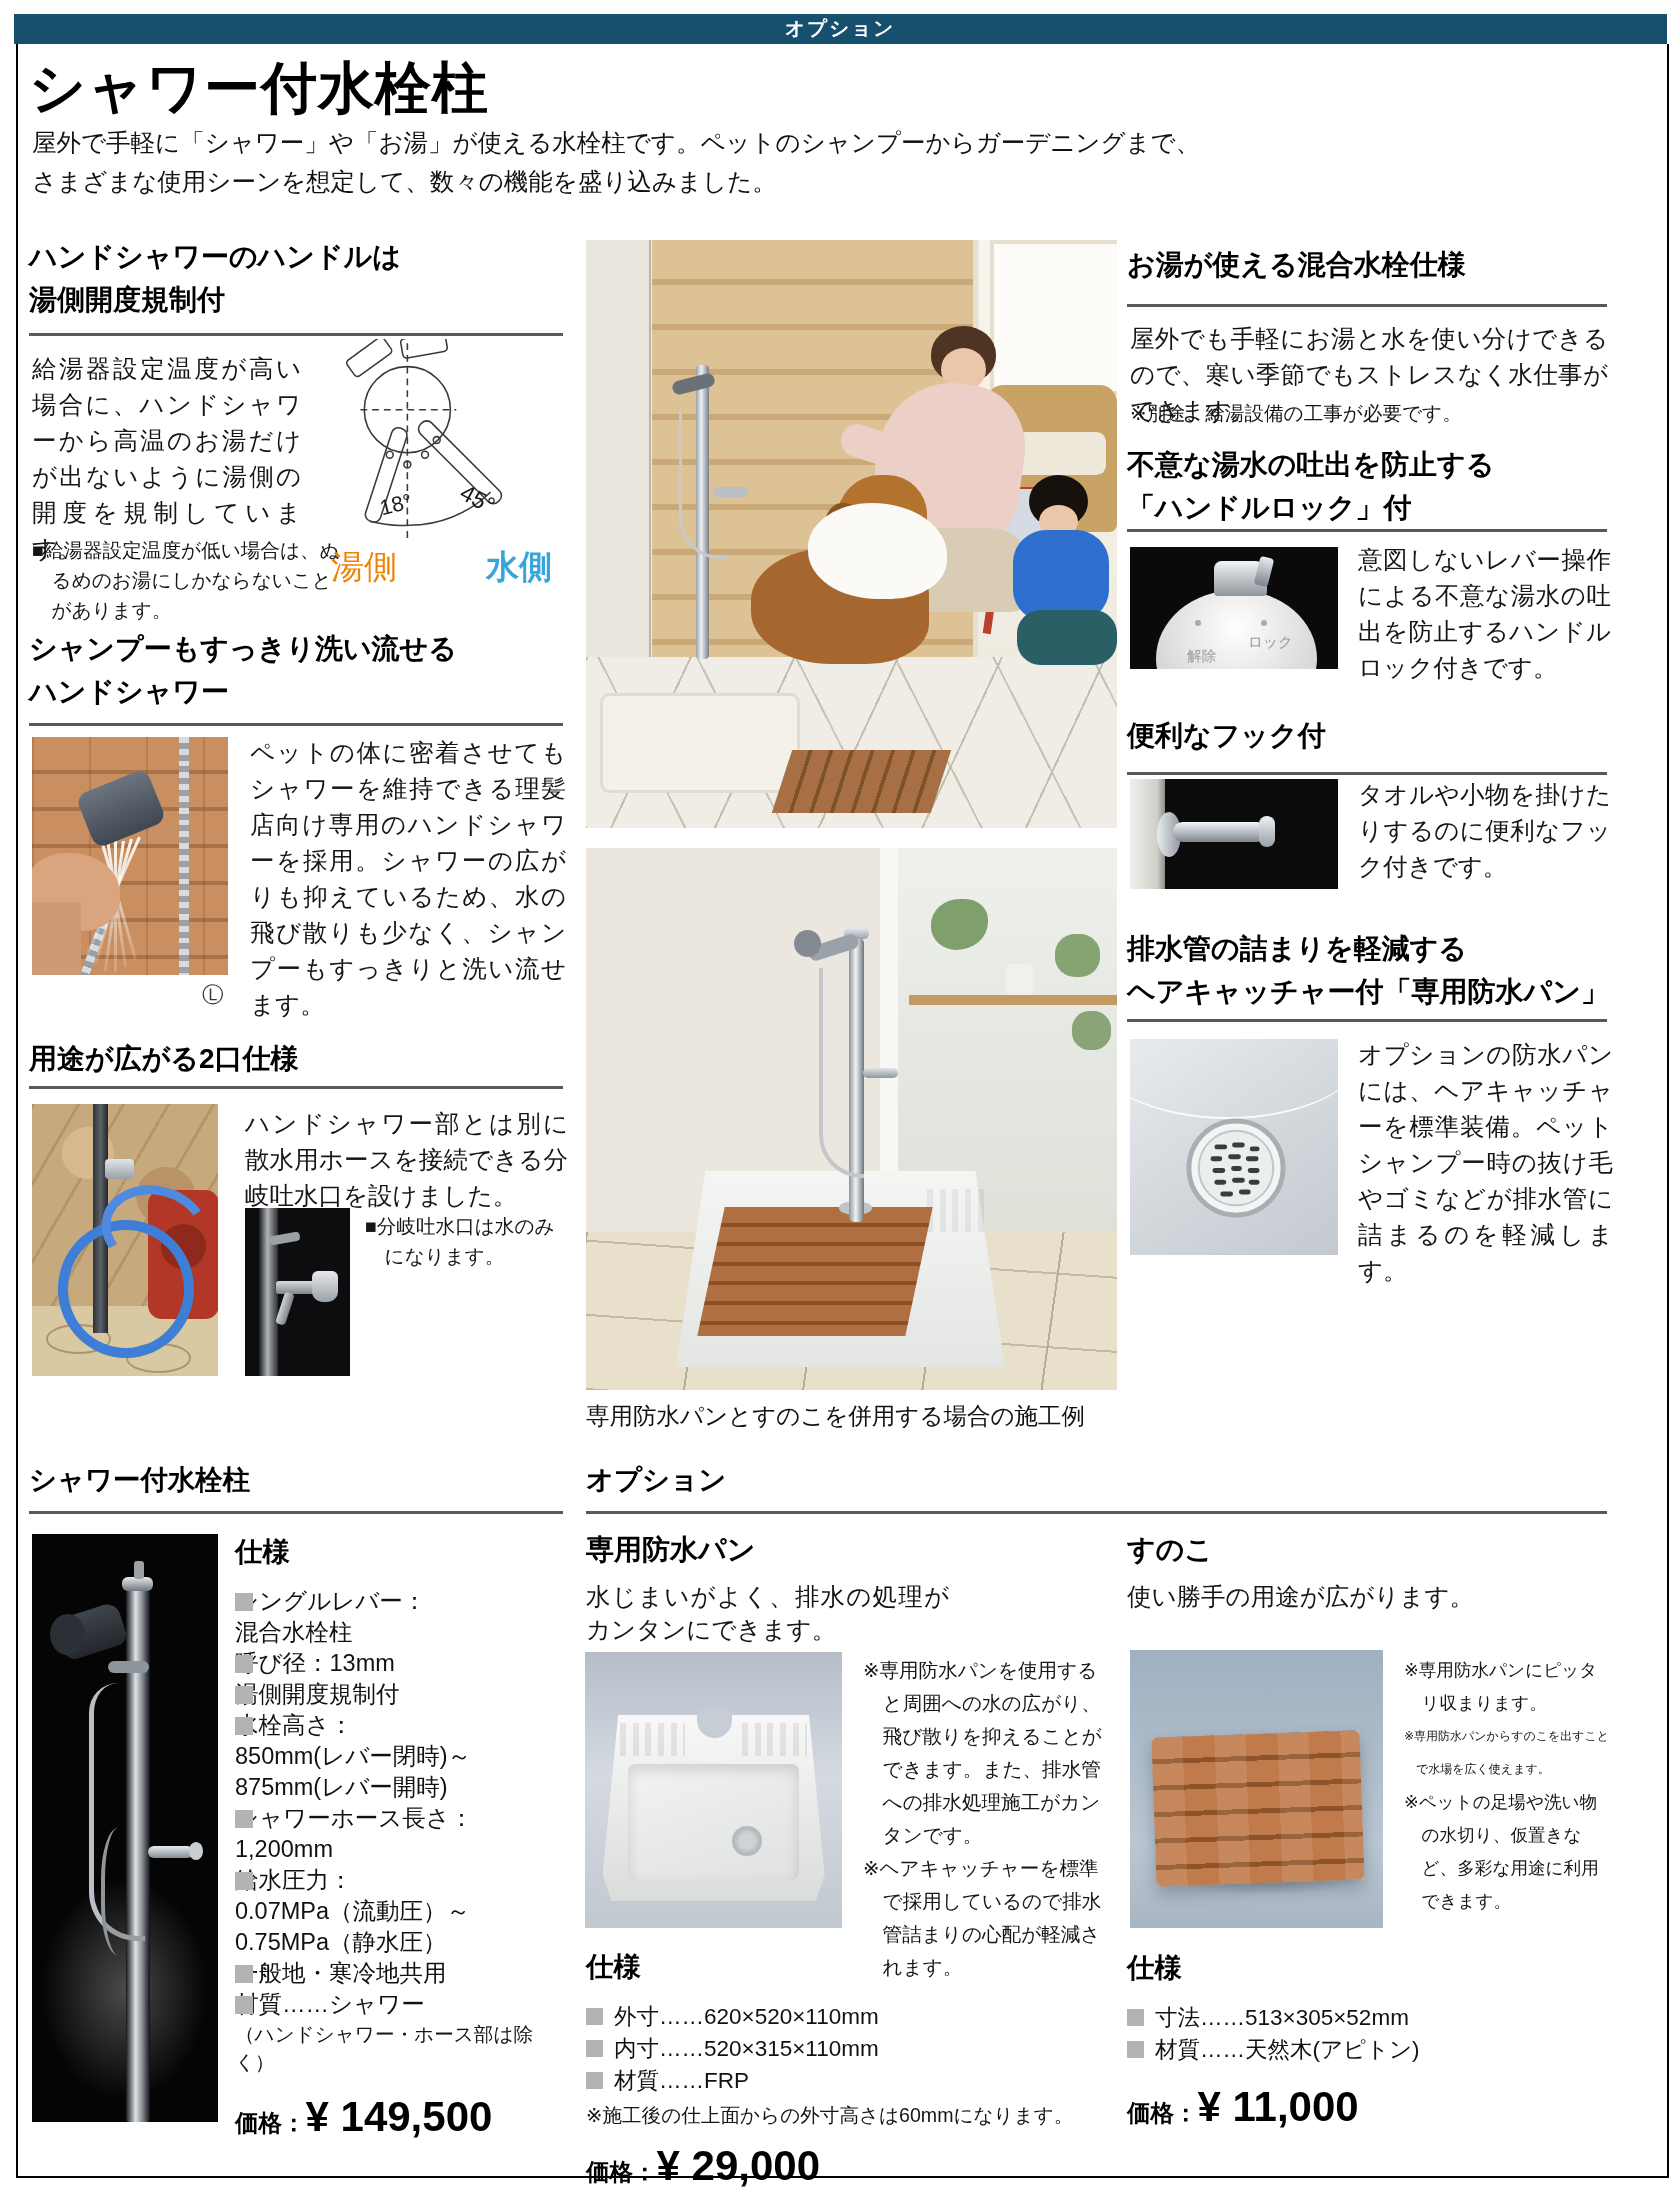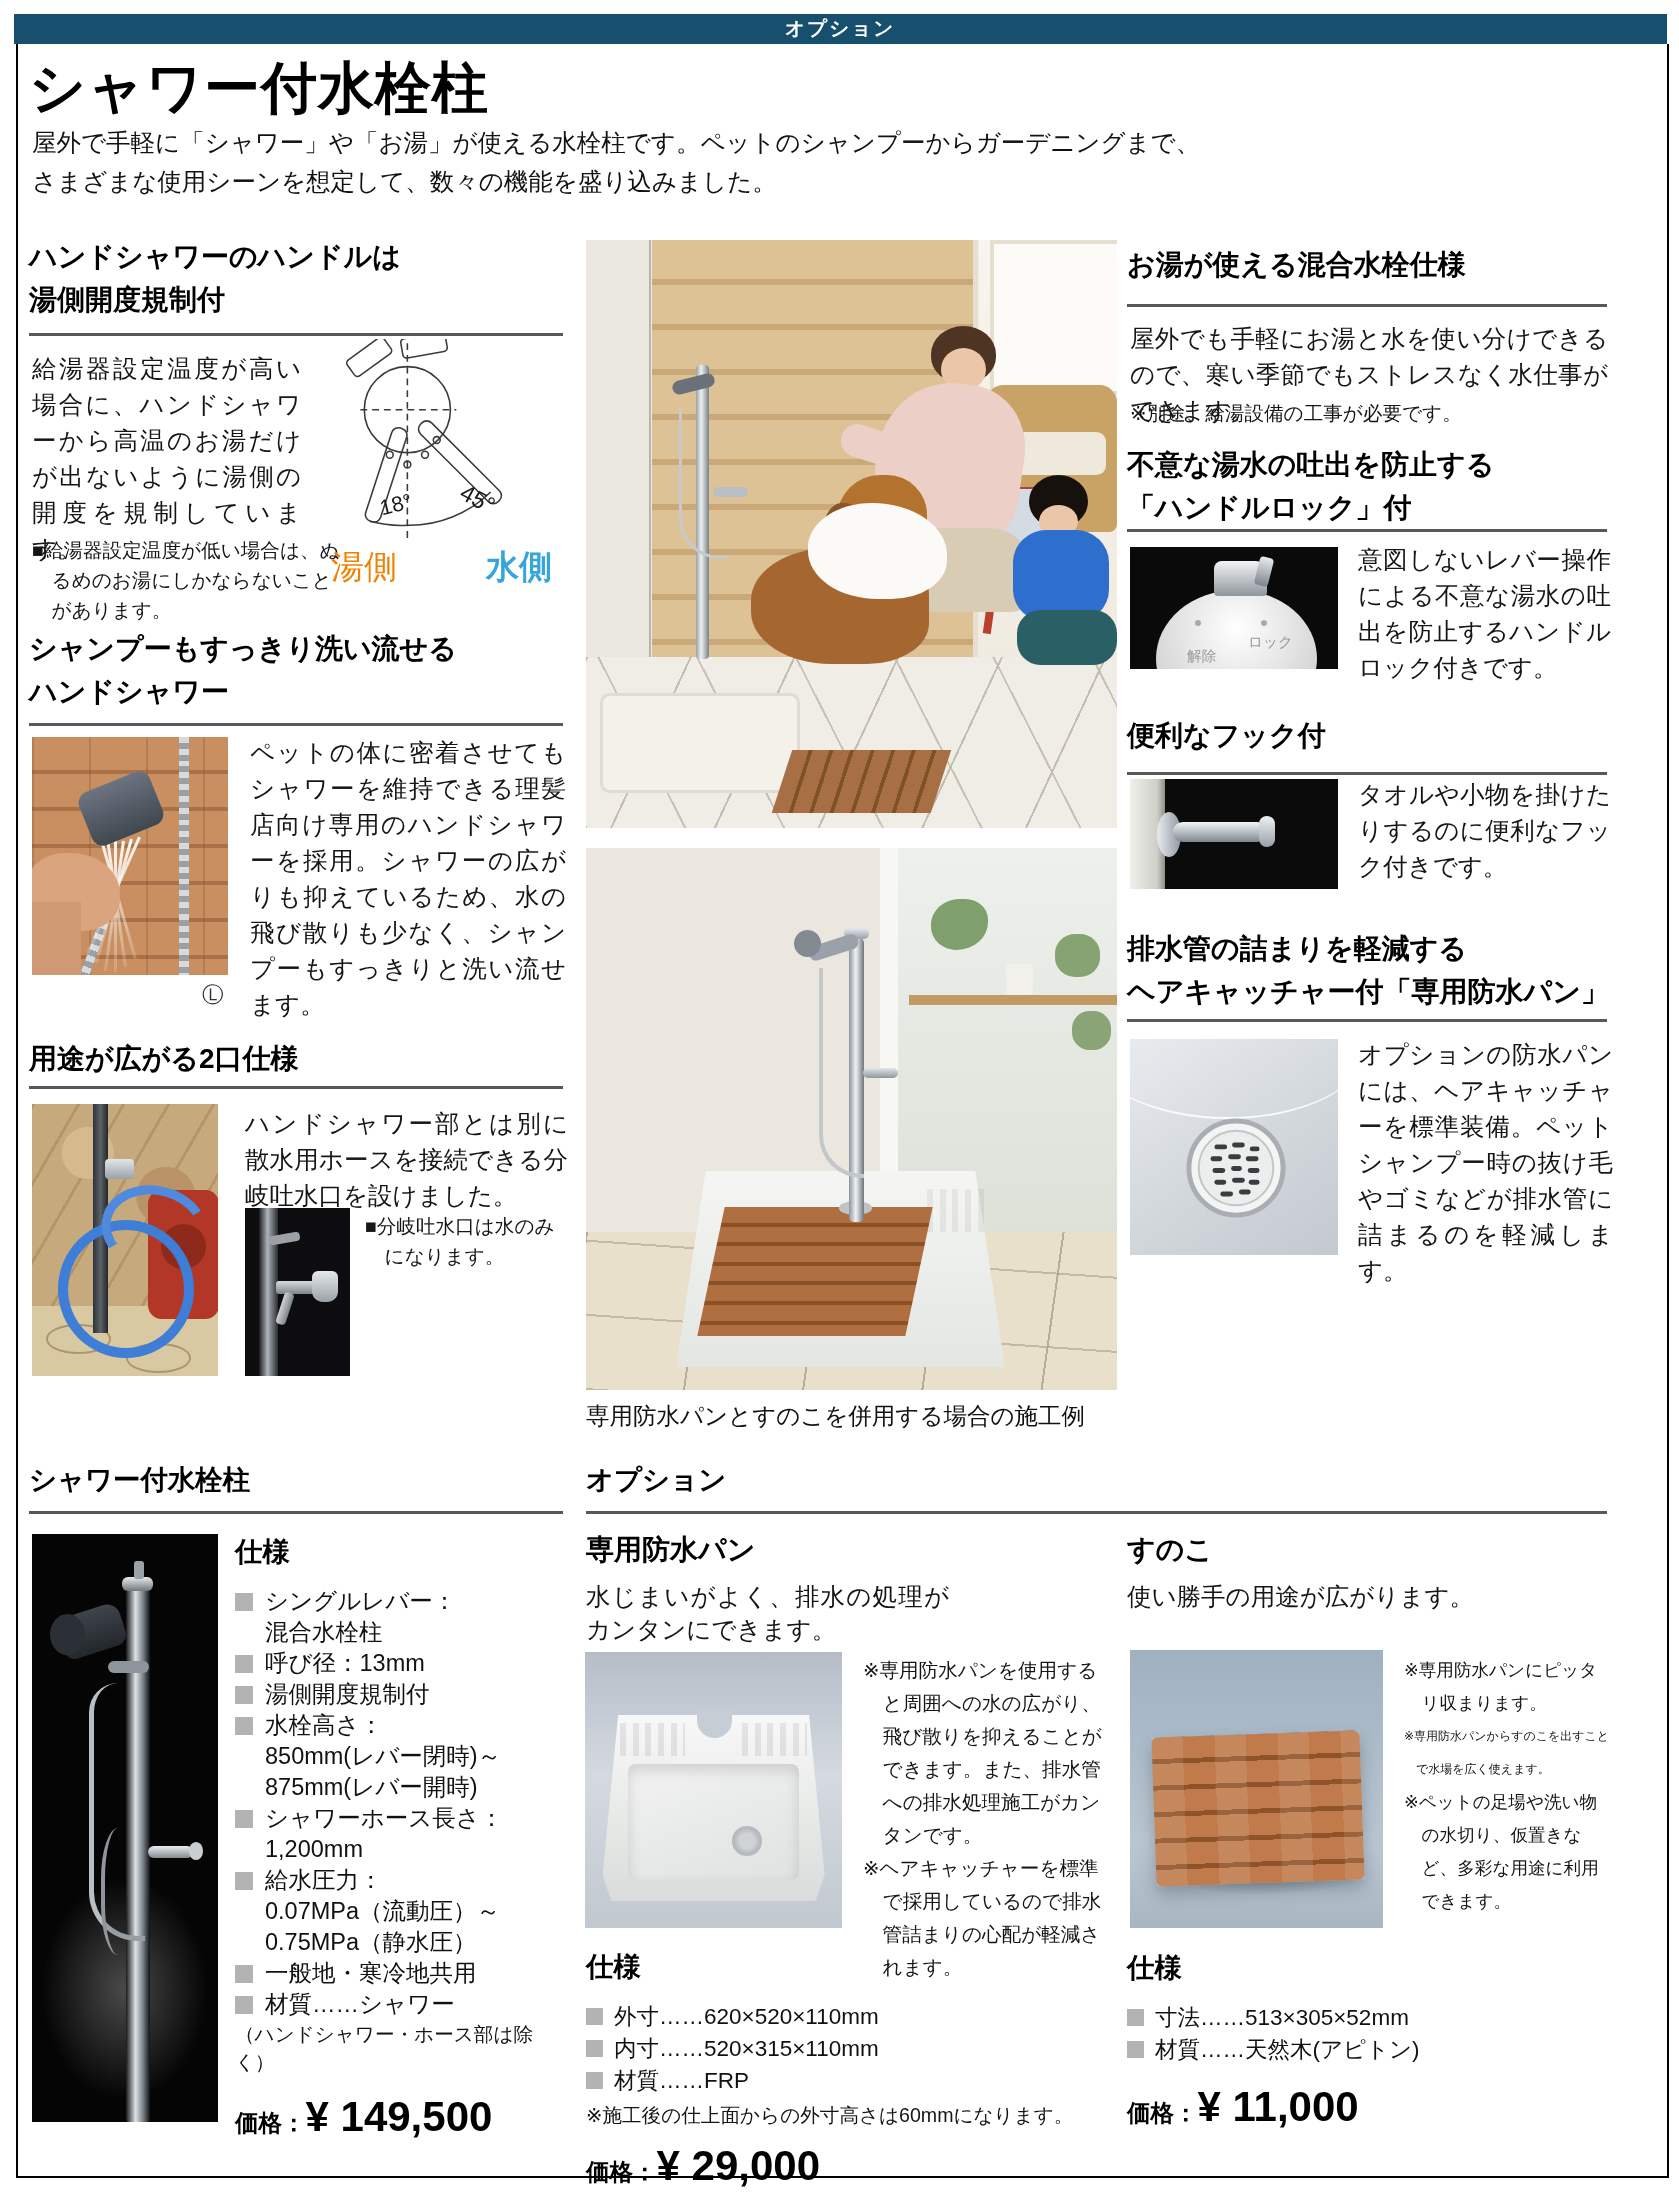--- a/index.html
+++ b/index.html
@@ -14,21 +14,21 @@
   .main-title{left:29px;top:51px;font-size:56px;font-weight:bold;color:#000;letter-spacing:1px;}
   .intro{left:32px;font-size:24.5px;line-height:38px;color:#111;}
   .sec-h{font-size:28px;font-weight:bold;color:#000;line-height:43px;}
   .rule{height:2.9px;background:#595959;}
   .body-t{font-size:24.5px;line-height:36px;color:#151515;text-align:justify;}
   .note-t{font-size:19.6px;line-height:30px;color:#151515;}
   .hang{padding-left:1em;text-indent:-1em;}
   .caption{font-size:23.5px;color:#111;}
   .sub-h{font-size:28px;font-weight:bold;color:#000;}
   .spec-title{font-size:27.4px;font-weight:bold;color:#000;}
-  .sline{position:relative;font-size:23.5px;line-height:31px;color:#111;padding-left:30px;}
+  .sline{position:relative;font-size:23.5px;line-height:31px;color:#111;}
   .sline.sq::before{content:"";position:absolute;left:0;top:7.8px;width:17.6px;height:17.6px;background:#b3b3b3;}
   .sline2{position:relative;font-size:22.5px;line-height:32px;color:#111;padding-left:28px;}
   .sline2.sq::before{content:"";position:absolute;left:0;top:7.8px;width:16.7px;height:16.7px;background:#b3b3b3;}
   .snote{font-size:19.6px;line-height:28px;color:#151515;}
   .price-row{display:flex;align-items:baseline;}
   .price-lbl{font-size:23.5px;font-weight:bold;color:#000;}
   .price-amt{font-size:42px;font-weight:bold;color:#000;letter-spacing:0;}
   .hot{color:#ef8200;font-size:33px;font-weight:normal;}
   .cold{color:#35a5dc;font-size:33px;font-weight:bold;}
   .lmark{font-size:21.6px;color:#333;}

